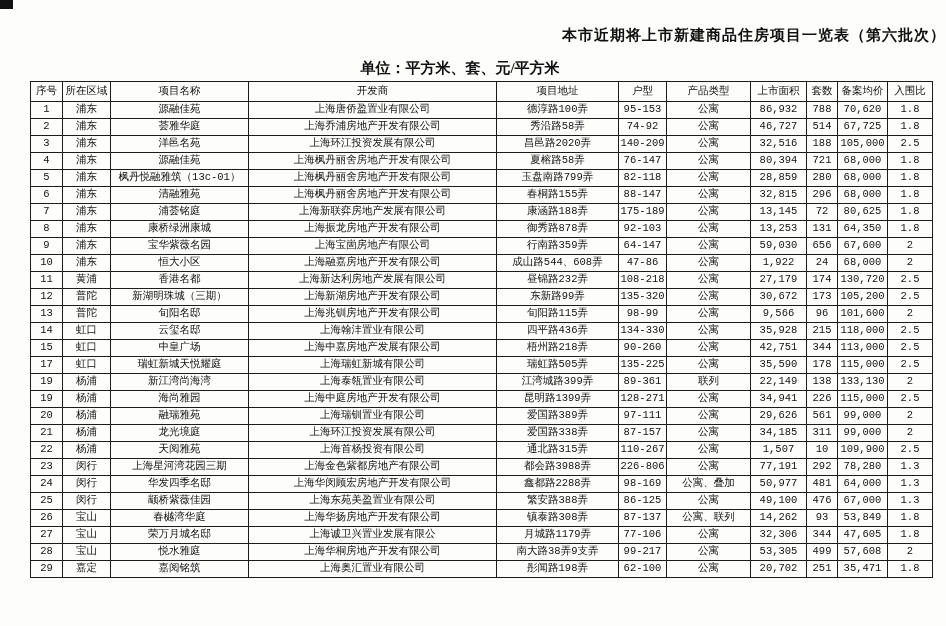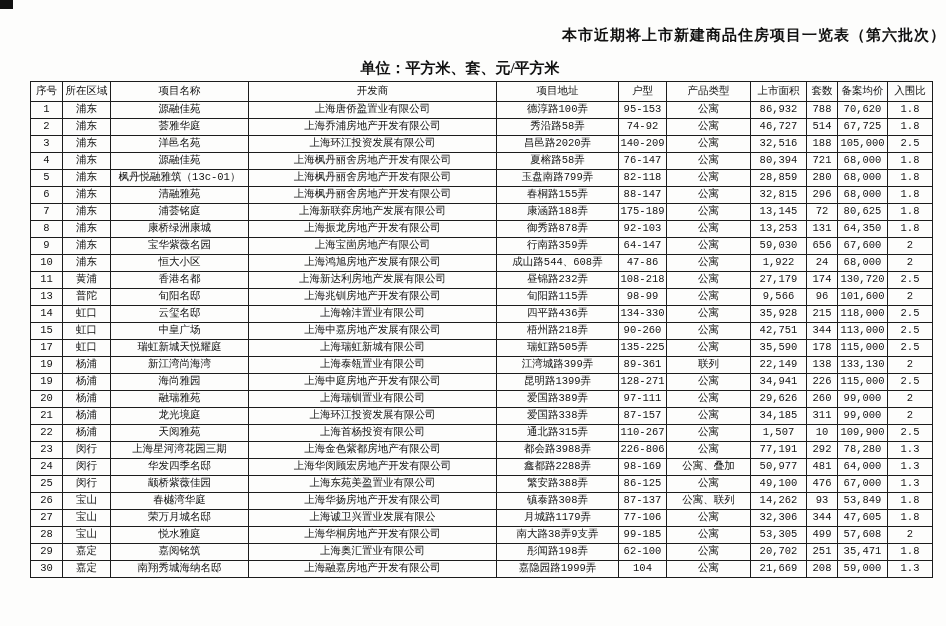--- a/index.html
+++ b/index.html
@@ -232,40 +232,53 @@
           <td>公寓</td>
           <td>59,030</td>
           <td>656</td>
           <td>67,600</td>
           <td>2</td>
         </tr>
         <tr>
           <td>10</td>
           <td>浦东</td>
           <td>恒大小区</td>
-          <td>上海鸿旭房地产发展有限公司</td>
+          <td>上海融嘉房地产开发有限公司</td>
           <td>成山路544、608弄</td>
           <td>47-86</td>
           <td>公寓</td>
           <td>1,922</td>
           <td>24</td>
           <td>68,000</td>
           <td>2</td>
         </tr>
         <tr>
           <td>11</td>
           <td>黄浦</td>
           <td>香港名都</td>
           <td>上海新达利房地产发展有限公司</td>
           <td>昼锦路232弄</td>
           <td>108-218</td>
           <td>公寓</td>
           <td>27,179</td>
           <td>174</td>
           <td>130,720</td>
+          <td>2.5</td>
+        </tr>
+        <tr>
+          <td>12</td>
+          <td>普陀</td>
+          <td>新湖明珠城（三期）</td>
+          <td>上海新湖房地产开发有限公司</td>
+          <td>东新路99弄</td>
+          <td>135-320</td>
+          <td>公寓</td>
+          <td>30,672</td>
+          <td>173</td>
+          <td>105,200</td>
           <td>2.5</td>
         </tr>
         <tr>
           <td>13</td>
           <td>普陀</td>
           <td>旬阳名邸</td>
           <td>上海兆钏房地产开发有限公司</td>
           <td>旬阳路115弄</td>
           <td>98-99</td>
           <td>公寓</td>
@@ -341,21 +354,21 @@
         </tr>
         <tr>
           <td>20</td>
           <td>杨浦</td>
           <td>融瑞雅苑</td>
           <td>上海瑞钏置业有限公司</td>
           <td>爱国路389弄</td>
           <td>97-111</td>
           <td>公寓</td>
           <td>29,626</td>
-          <td>260</td>
+          <td>561</td>
           <td>99,000</td>
           <td>2</td>
         </tr>
         <tr>
           <td>21</td>
           <td>杨浦</td>
           <td>龙光境庭</td>
           <td>上海环江投资发展有限公司</td>
           <td>爱国路338弄</td>
           <td>87-157</td>
@@ -442,48 +455,35 @@
           <td>344</td>
           <td>47,605</td>
           <td>1.8</td>
         </tr>
         <tr>
           <td>28</td>
           <td>宝山</td>
           <td>悦水雅庭</td>
           <td>上海华桐房地产开发有限公司</td>
           <td>南大路38弄9支弄</td>
-          <td>99-185</td>
+          <td>99-217</td>
           <td>公寓</td>
           <td>53,305</td>
           <td>499</td>
           <td>57,608</td>
           <td>2</td>
         </tr>
         <tr>
           <td>29</td>
           <td>嘉定</td>
           <td>嘉阅铭筑</td>
           <td>上海奥汇置业有限公司</td>
           <td>彤闻路198弄</td>
           <td>62-100</td>
           <td>公寓</td>
           <td>20,702</td>
           <td>251</td>
           <td>35,471</td>
           <td>1.8</td>
         </tr>
-        <tr>
-          <td>30</td>
-          <td>嘉定</td>
-          <td>南翔秀城海纳名邸</td>
-          <td>上海融嘉房地产开发有限公司</td>
-          <td>嘉隐园路1999弄</td>
-          <td>104</td>
-          <td>公寓</td>
-          <td>21,669</td>
-          <td>208</td>
-          <td>59,000</td>
-          <td>1.3</td>
-        </tr>
       </tbody>
   </table>
 </div>
 
 </body></html>

